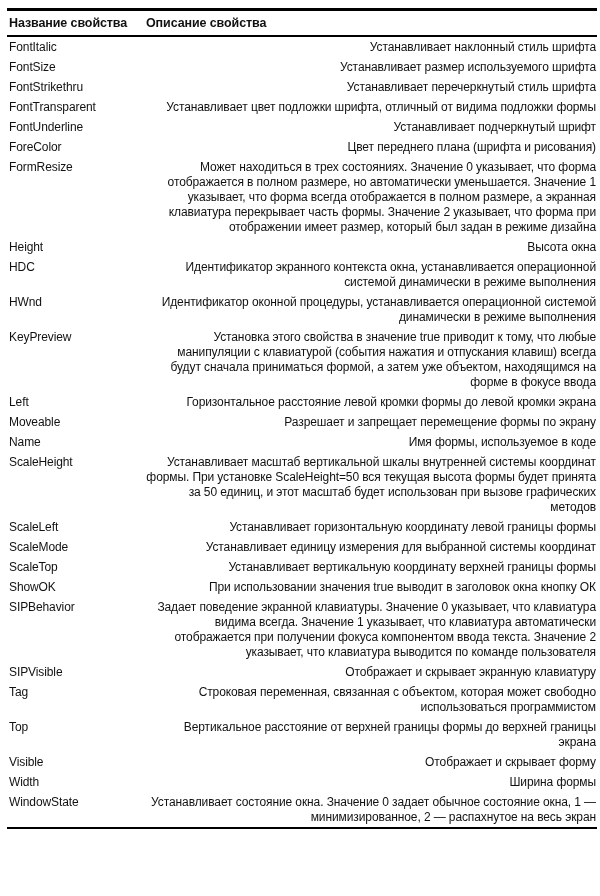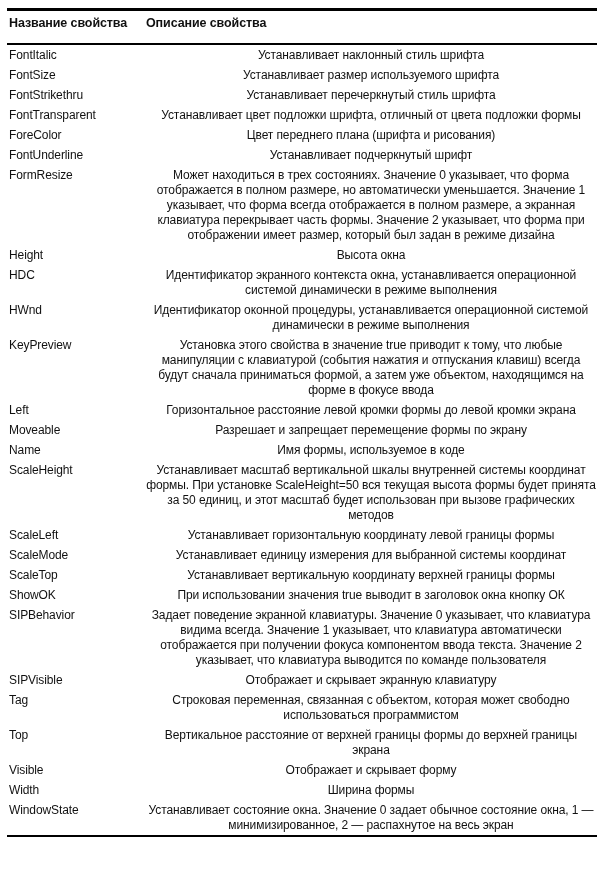--- a/index.html
+++ b/index.html
@@ -26,37 +26,37 @@
     border-bottom: 2px solid #000000;
   }
   th.col-name { width: 135px; }
   th.col-desc { width: 451px; }
   thead th {
     text-align: left;
     font-size: 12.5px;
     line-height: 15px;
     font-weight: bold;
     letter-spacing: -0.1px;
-    padding: 5px 0 12px 2px;
+    padding: 5px 0 4px 2px;
     border-bottom: 2px solid #000000;
     white-space: nowrap;
   }
   td {
     vertical-align: top;
     font-size: 12px;
     line-height: 15px;
     letter-spacing: -0.1px;
     padding: 3px 0 2px 2px;
   }
   td.prop-name {
     white-space: nowrap;
   }
   td.prop-desc {
     padding-right: 1px;
-    text-align: center;
+    text-align: right;
   }
 </style>
 </head>
 <body>
 
 <div class="page">
   <table class="props">
     <thead>
       <tr>
         <th class="col-name">Название свойства</th>
@@ -75,31 +75,31 @@
     <td class="prop-desc">Устанавливает размер используемого шрифта</td>
   </tr>
 
   <tr>
     <td class="prop-name">FontStrikethru</td>
     <td class="prop-desc">Устанавливает перечеркнутый стиль шрифта</td>
   </tr>
 
   <tr>
     <td class="prop-name">FontTransparent</td>
-    <td class="prop-desc">Устанавливает цвет подложки шрифта, отличный от цвета подложки формы</td>
+    <td class="prop-desc">Устанавливает цвет подложки шрифта, отличный от видима подложки формы</td>
+  </tr>
+
+  <tr>
+    <td class="prop-name">FontUnderline</td>
+    <td class="prop-desc">Устанавливает подчеркнутый шрифт</td>
   </tr>
 
   <tr>
     <td class="prop-name">ForeColor</td>
     <td class="prop-desc">Цвет переднего плана (шрифта и рисования)</td>
-  </tr>
-
-  <tr>
-    <td class="prop-name">FontUnderline</td>
-    <td class="prop-desc">Устанавливает подчеркнутый шрифт</td>
   </tr>
 
   <tr>
     <td class="prop-name">FormResize</td>
     <td class="prop-desc">Может находиться в трех состояниях. Значение 0 указывает, что форма отображается в полном размере, но автоматически уменьшается. Значение 1 указывает, что форма всегда отображается в полном размере, а экранная клавиатура перекрывает часть формы. Значение 2 указывает, что форма при отображении имеет размер, который был задан в режиме дизайна</td>
   </tr>
 
   <tr>
     <td class="prop-name">Height</td>
     <td class="prop-desc">Высота окна</td>

